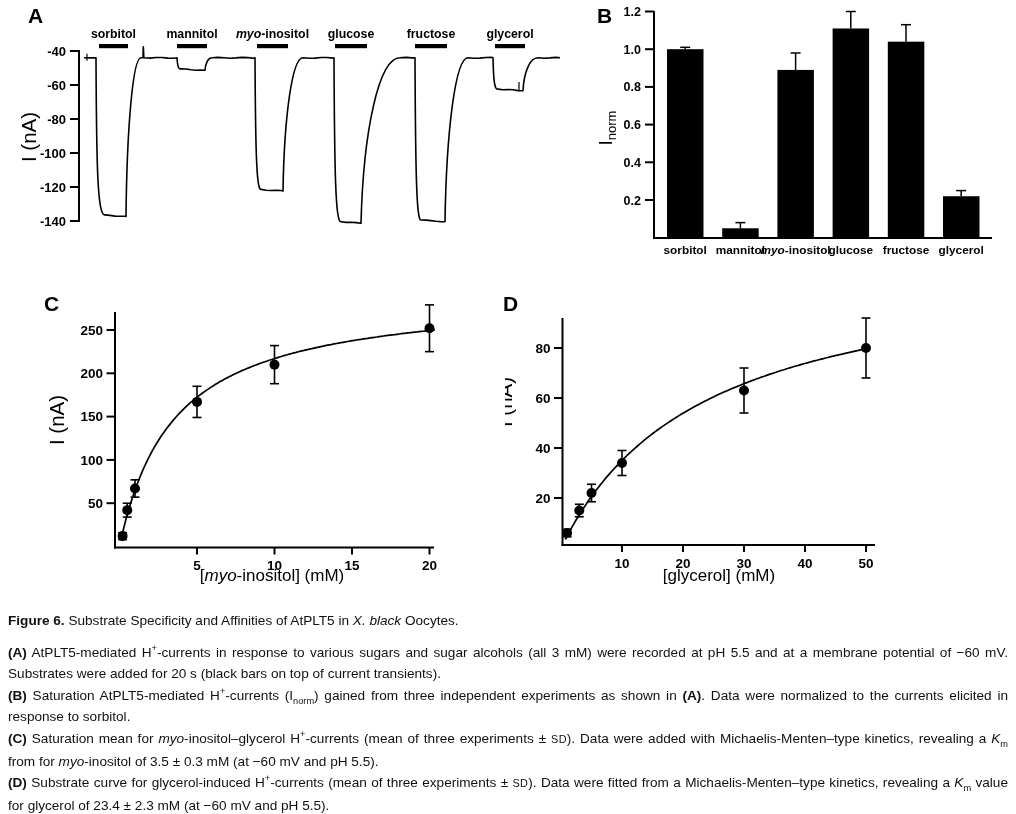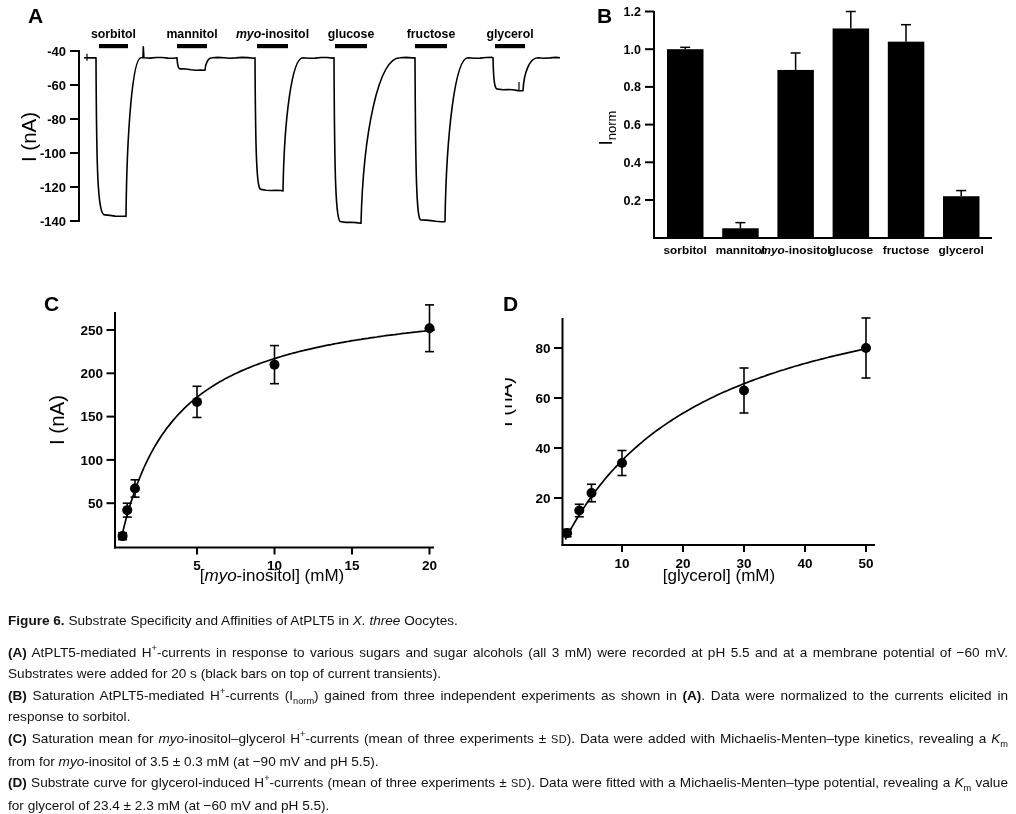--- a/index.html
+++ b/index.html
@@ -189,19 +189,19 @@
       <circle cx="744" cy="390.5" r="5" fill="#000000"></circle>
       <line x1="866" y1="378" x2="866" y2="318" stroke="#000000" stroke-width="1.6"></line>
       <line x1="861.5" y1="318" x2="870.5" y2="318" stroke="#000000" stroke-width="1.6"></line>
       <line x1="861.5" y1="378" x2="870.5" y2="378" stroke="#000000" stroke-width="1.6"></line>
       <circle cx="866" cy="348" r="5" fill="#000000"></circle>
       <text x="0" y="0" fill="#000000" font-family="&quot;Liberation Sans&quot;,sans-serif" font-size="20.5" text-anchor="middle" transform="translate(512,402) rotate(-90)">I (nA)</text>
       <text x="719" y="581" fill="#000000" font-family="&quot;Liberation Sans&quot;,sans-serif" font-size="17" text-anchor="middle"><tspan>[glycerol] (mM)</tspan></text>
     </svg>
 
   <div id="caption">
-      <p class="title"><b>Figure 6.</b><span>  Substrate Specificity and Affinities of AtPLT5 in </span><i>X. three</i><span> Oocytes.</span></p>
+      <p class="title"><b>Figure 6.</b><span>  Substrate Specificity and Affinities of AtPLT5 in </span><i>X. black</i><span> Oocytes.</span></p>
       <p><b>(A)</b><span> AtPLT5-mediated H</span><sup>+</sup><span>-currents in response to various sugars and sugar alcohols (all 3 mM) were recorded at pH 5.5 and at a membrane potential of −60 mV. Substrates were added for 20 s (black bars on top of current transients).</span></p>
       <p><b>(B)</b><span> Saturation AtPLT5-mediated H</span><sup>+</sup><span>-currents (I</span><sub>norm</sub><span>) gained from three independent experiments as shown in </span><b>(A)</b><span>. Data were normalized to the currents elicited in response to sorbitol.</span></p>
-      <p><b>(C)</b><span> Saturation mean for </span><i>myo</i><span>-inositol–glycerol H</span><sup>+</sup><span>-currents (mean of three experiments ± </span><span class="sc">SD</span><span>). Data were added with Michaelis-Menten–type kinetics, revealing a </span><i>K</i><sub>m</sub><span> from for </span><i>myo</i><span>-inositol of 3.5 ± 0.3 mM (at −90 mV and pH 5.5).</span></p>
-      <p><b>(D)</b><span> Substrate curve for glycerol-induced H</span><sup>+</sup><span>-currents (mean of three experiments ± </span><span class="sc">SD</span><span>). Data were fitted with a Michaelis-Menten–type potential, revealing a </span><i>K</i><sub>m</sub><span> value for glycerol of 23.4 ± 2.3 mM (at −60 mV and pH 5.5).</span></p>
+      <p><b>(C)</b><span> Saturation mean for </span><i>myo</i><span>-inositol–glycerol H</span><sup>+</sup><span>-currents (mean of three experiments ± </span><span class="sc">SD</span><span>). Data were added with Michaelis-Menten–type kinetics, revealing a </span><i>K</i><sub>m</sub><span> from for </span><i>myo</i><span>-inositol of 3.5 ± 0.3 mM (at −60 mV and pH 5.5).</span></p>
+      <p><b>(D)</b><span> Substrate curve for glycerol-induced H</span><sup>+</sup><span>-currents (mean of three experiments ± </span><span class="sc">SD</span><span>). Data were fitted from a Michaelis-Menten–type kinetics, revealing a </span><i>K</i><sub>m</sub><span> value for glycerol of 23.4 ± 2.3 mM (at −60 mV and pH 5.5).</span></p>
     </div>
 </div>
 
 </body></html>

